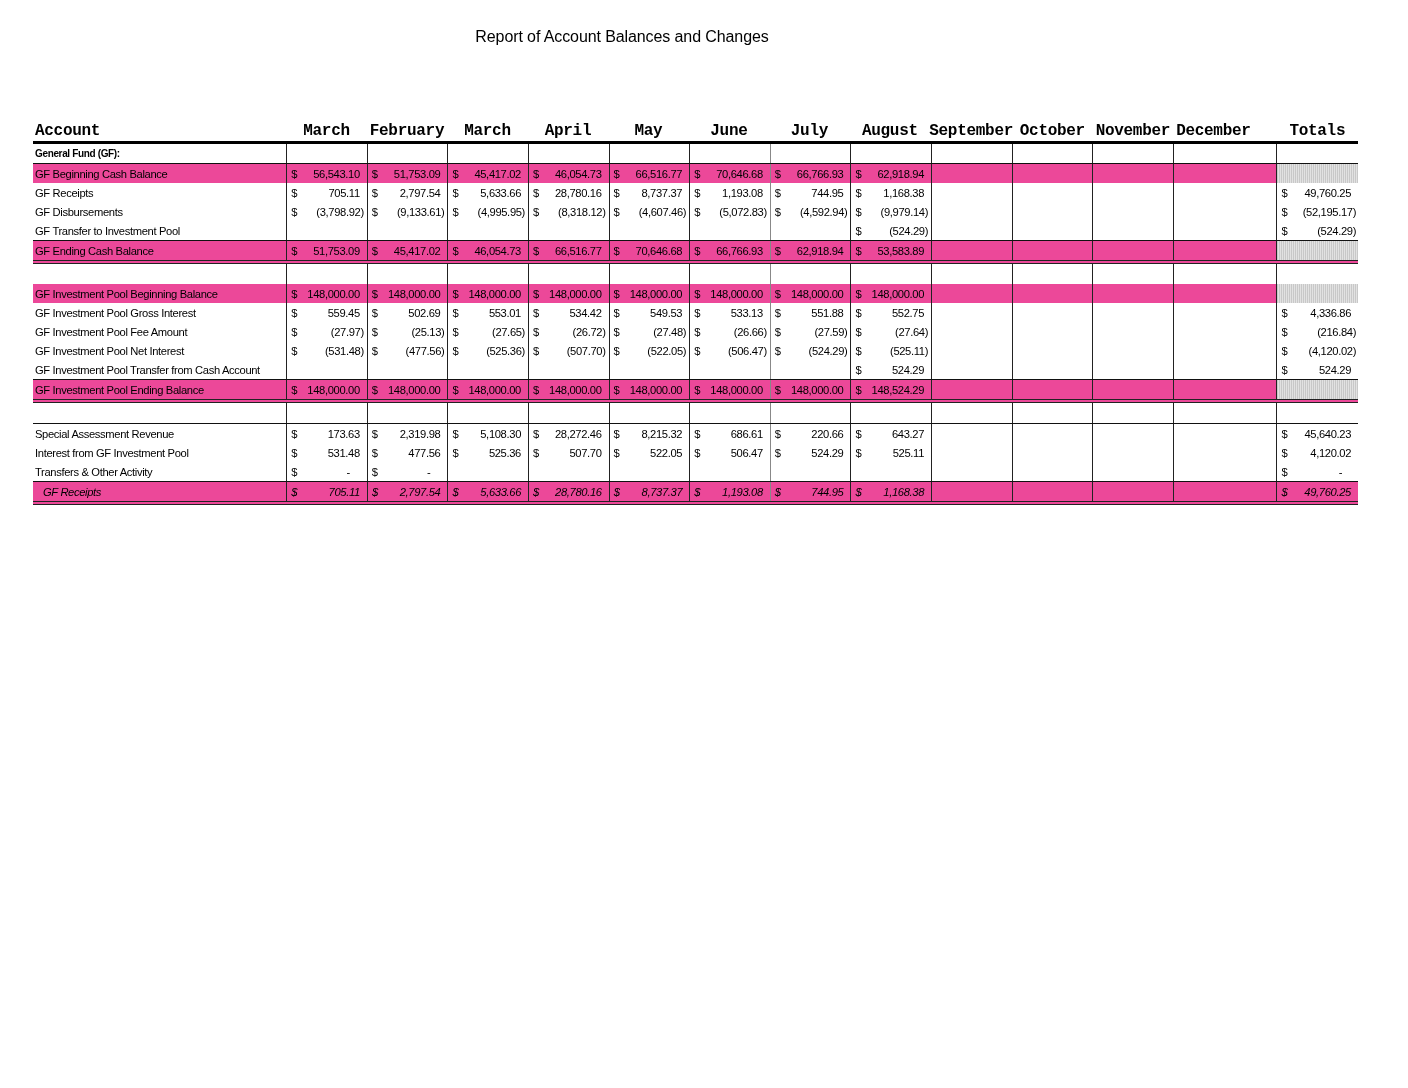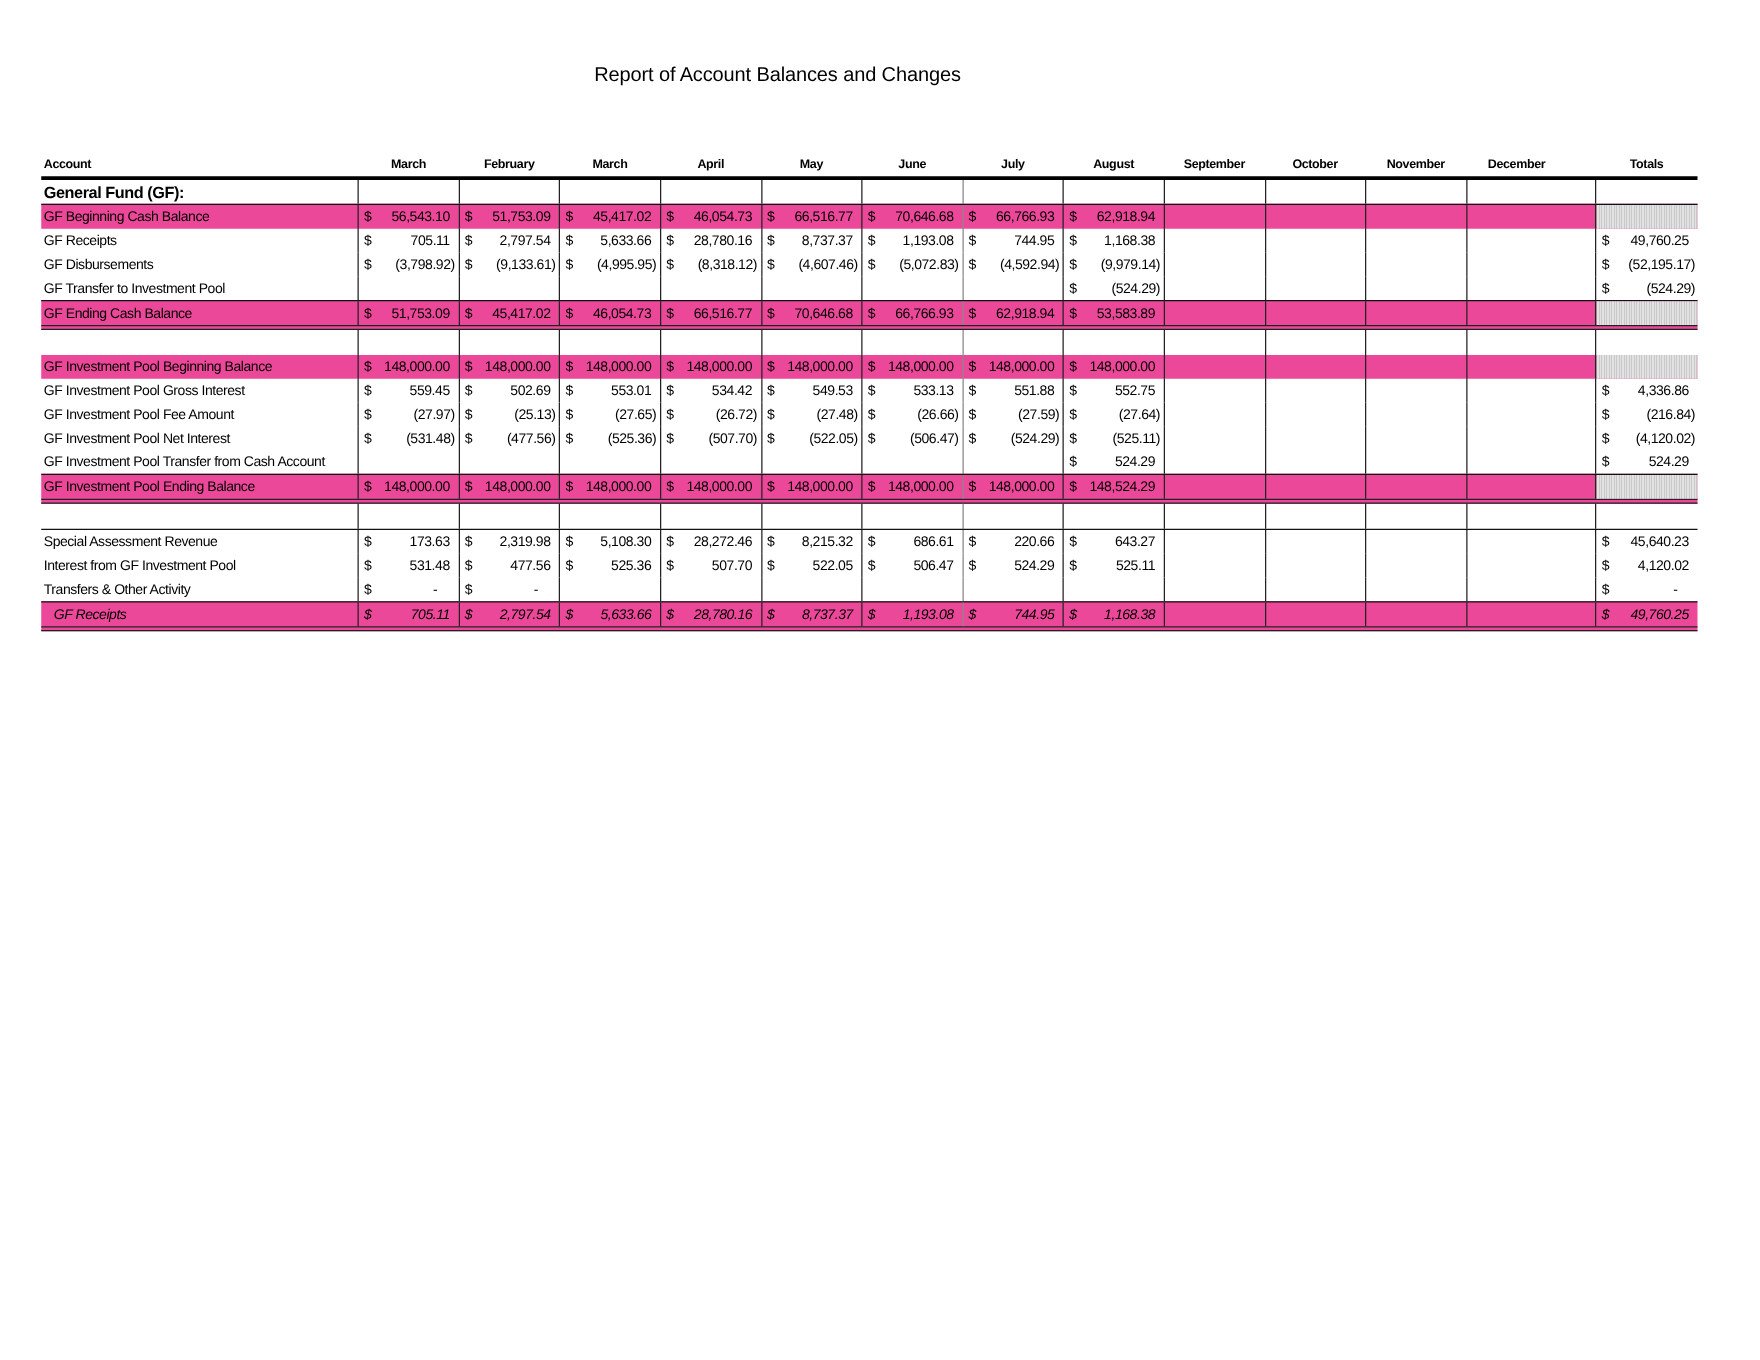--- a/index.html
+++ b/index.html
@@ -1,33 +1,33 @@
 <!DOCTYPE html>
 <html><head>
 <meta charset="utf-8">
 <style>
   html, body { margin:0; padding:0; background:#ffffff; }
   body { width:1408px; height:1088px; position:relative; font-family:"Liberation Sans", sans-serif; color:#000; overflow:hidden; }
-  .titles { position:absolute; left:0; top:49px; width:1244px; text-align:center; }
+  .titles { position:absolute; left:0; top:25px; width:1244px; text-align:center; }
   .titles div { font-size:16px; line-height:23.5px; height:23.5px; letter-spacing:-0.1px; }
   .sheet { position:absolute; left:33px; top:121px; width:1325px; }
   .row { position:relative; height:19px; display:flex; font-size:11.2px; letter-spacing:-0.35px; }
   .row .cell { box-sizing:border-box; height:100%; position:relative; display:flex; align-items:center; white-space:nowrap; overflow:visible; }
   .c-acct { width:258px; padding-left:2px; }
   .c-mon { width:82px; border-left:1.5px solid #222; padding:0 3px 0 4px; justify-content:space-between; }
   .c-tot { width:83px; border-left:1.5px solid #222; padding:0 2px 0 4px; justify-content:space-between;margin-left:23px; }
   .c-mon.july { border-left-color:#888; }
-  .row.header { height:20px; font-weight:bold; font-size:10px; letter-spacing:-0.3px; border-bottom:3px solid #000; }
+  .row.header { height:20px; font-weight:bold; font-size:16px; letter-spacing:-0.3px; border-bottom:3px solid #000;font-family:Liberation Mono, monospace; }
   .row.header .c-mon, .row.header .c-tot { border-left:none; justify-content:center; padding:0; }
   .row.header .c-acct { padding-left:2px; }
   .row.gray { background:#ec4899; }
   .row.gray .c-tot.hatch { background: repeating-linear-gradient(90deg, #c8c8c8 0px, #c8c8c8 1px, #e2e2e2 1px, #e2e2e2 2px); }
   .row.topline { border-top:1.5px solid #111; }
   .row.dbl { border-bottom:4px double #222; }
-  .row.bold .c-acct { font-weight:bold; font-size:13px; }
+  .row.bold .c-acct { font-weight:bold; font-size:10px; }
   .row.italic .cell { font-style:italic; }
   .row.italic .c-acct { padding-left:10px; }
   .row.blank { height:20px; }
   .dollar { display:inline-block; }
   .amt { display:inline-block; text-align:right; }
   .amt.pos { padding-right:4px; }
   .c-tot .amt.pos { padding-right:5px; }
   .amt.dash { padding-right:14px; }
 </style>
 </head>

